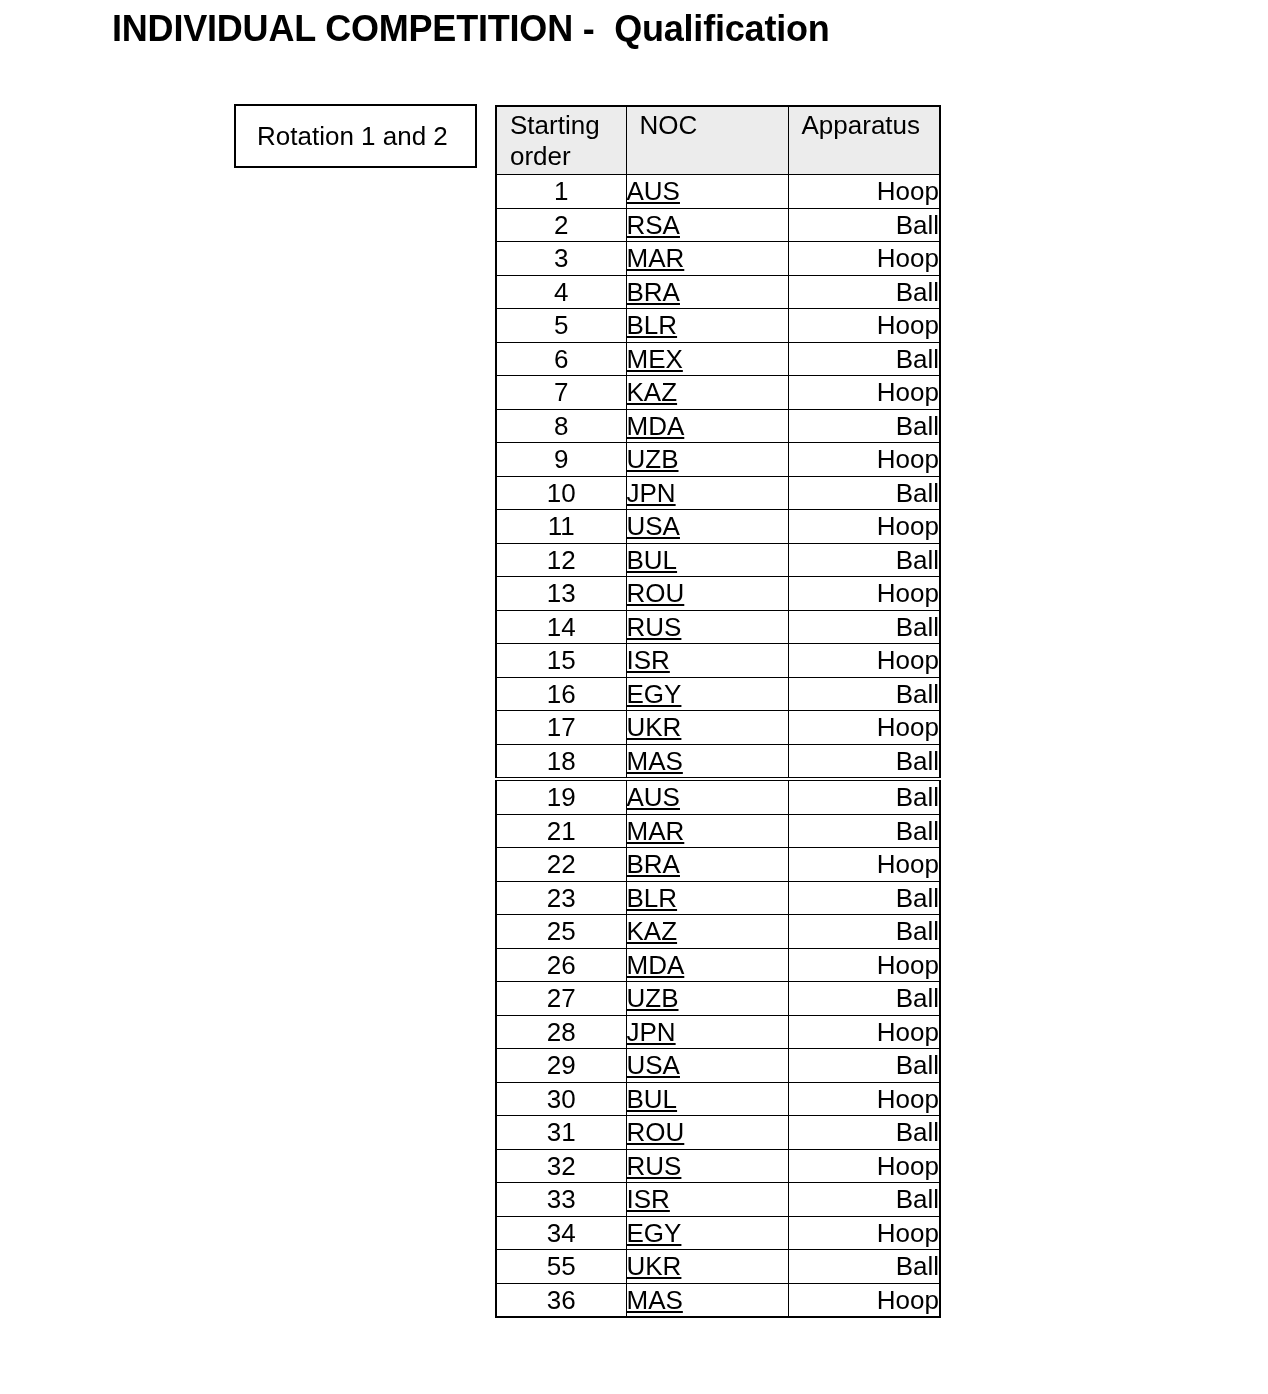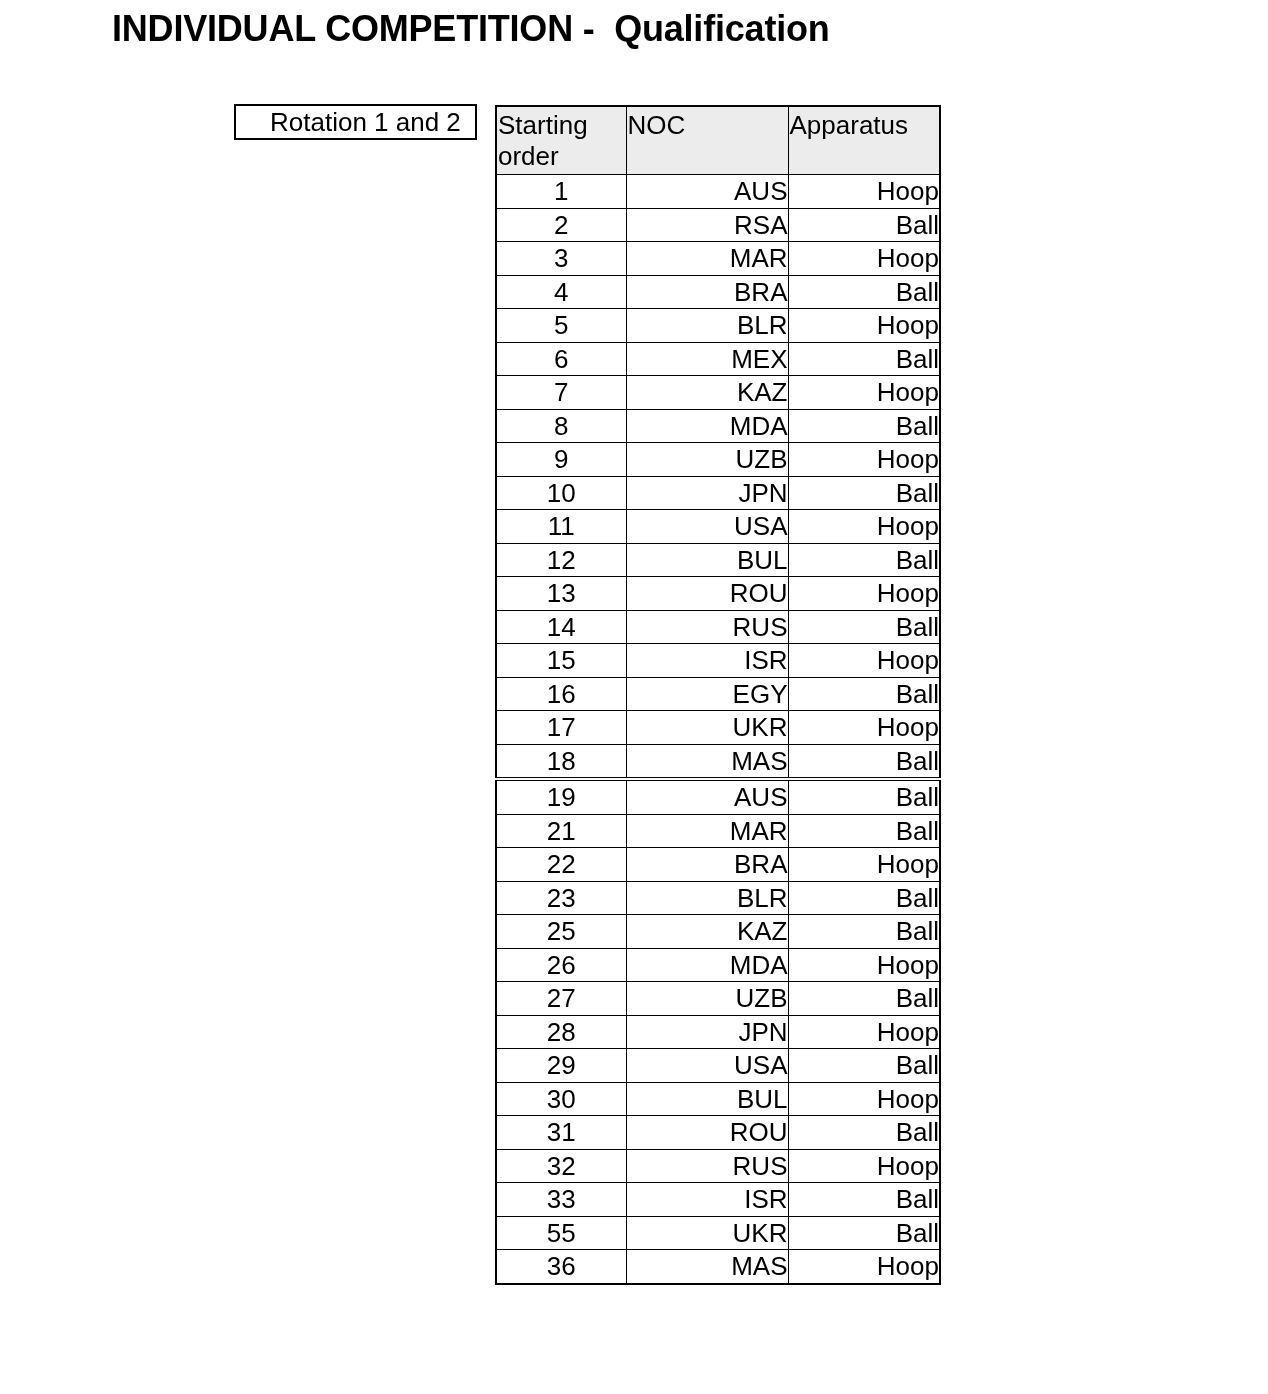--- a/index.html
+++ b/index.html
@@ -23,26 +23,26 @@
     font-size: 36px;
     font-weight: bold;
     white-space: pre;
     letter-spacing: -0.2px;
   }
   .rotation-box {
     position: absolute;
     left: 234px;
     top: 104px;
     width: 243px;
-    height: 36px;
+    height: 64px;
     border: 2px solid #000000;
     box-sizing: border-box;
     display: flex;
     align-items: center;
-    padding-left: 34px;
+    padding-left: 21px;
     font-size: 26px;
   }
   table.qual {
     position: absolute;
     left: 495px;
     top: 105px;
     width: 444px;
     table-layout: fixed;
     border-collapse: collapse;
     border: 2px solid #000000;
@@ -50,34 +50,34 @@
   }
   table.qual col.c-order { width: 130px; }
   table.qual col.c-noc { width: 162px; }
   table.qual col.c-app { width: 152px; }
   table.qual th {
     background: #ececec;
     border: 1px solid #000000;
     font-weight: normal;
     text-align: left;
     vertical-align: top;
-    padding: 3px 2px 2px 1px;
+    padding: 3px 2px 2px 13px;
     line-height: 31px;
     height: 58px;
     box-sizing: border-box;
   }
   table.qual td {
     border: 1px solid #000000;
     height: 32.5px;
     padding: 0;
     vertical-align: middle;
     line-height: 1;
   }
   td.col-order { text-align: center; }
-  td.col-noc { text-align: right; padding-left: 13px; }
+  td.col-noc { text-align: left; padding-left: 13px; text-decoration: underline; }
   td.col-apparatus { text-align: right; }
   tr.section-start td { border-top: 4px double #000000; }
 </style>
 </head>
 <body>
 
 <div class="page">
 
   <div class="title">INDIVIDUAL COMPETITION -  Qualification</div>
 
@@ -248,20 +248,25 @@
           <td class="col-order">32</td>
           <td class="col-noc">RUS</td>
           <td class="col-apparatus">Hoop</td>
         </tr>
         <tr>
           <td class="col-order">33</td>
           <td class="col-noc">ISR</td>
           <td class="col-apparatus">Ball</td>
         </tr>
         <tr>
+          <td class="col-order">34</td>
+          <td class="col-noc">EGY</td>
+          <td class="col-apparatus">Hoop</td>
+        </tr>
+        <tr>
           <td class="col-order">55</td>
           <td class="col-noc">UKR</td>
           <td class="col-apparatus">Ball</td>
         </tr>
         <tr>
           <td class="col-order">36</td>
           <td class="col-noc">MAS</td>
           <td class="col-apparatus">Hoop</td>
         </tr>
       </tbody>

